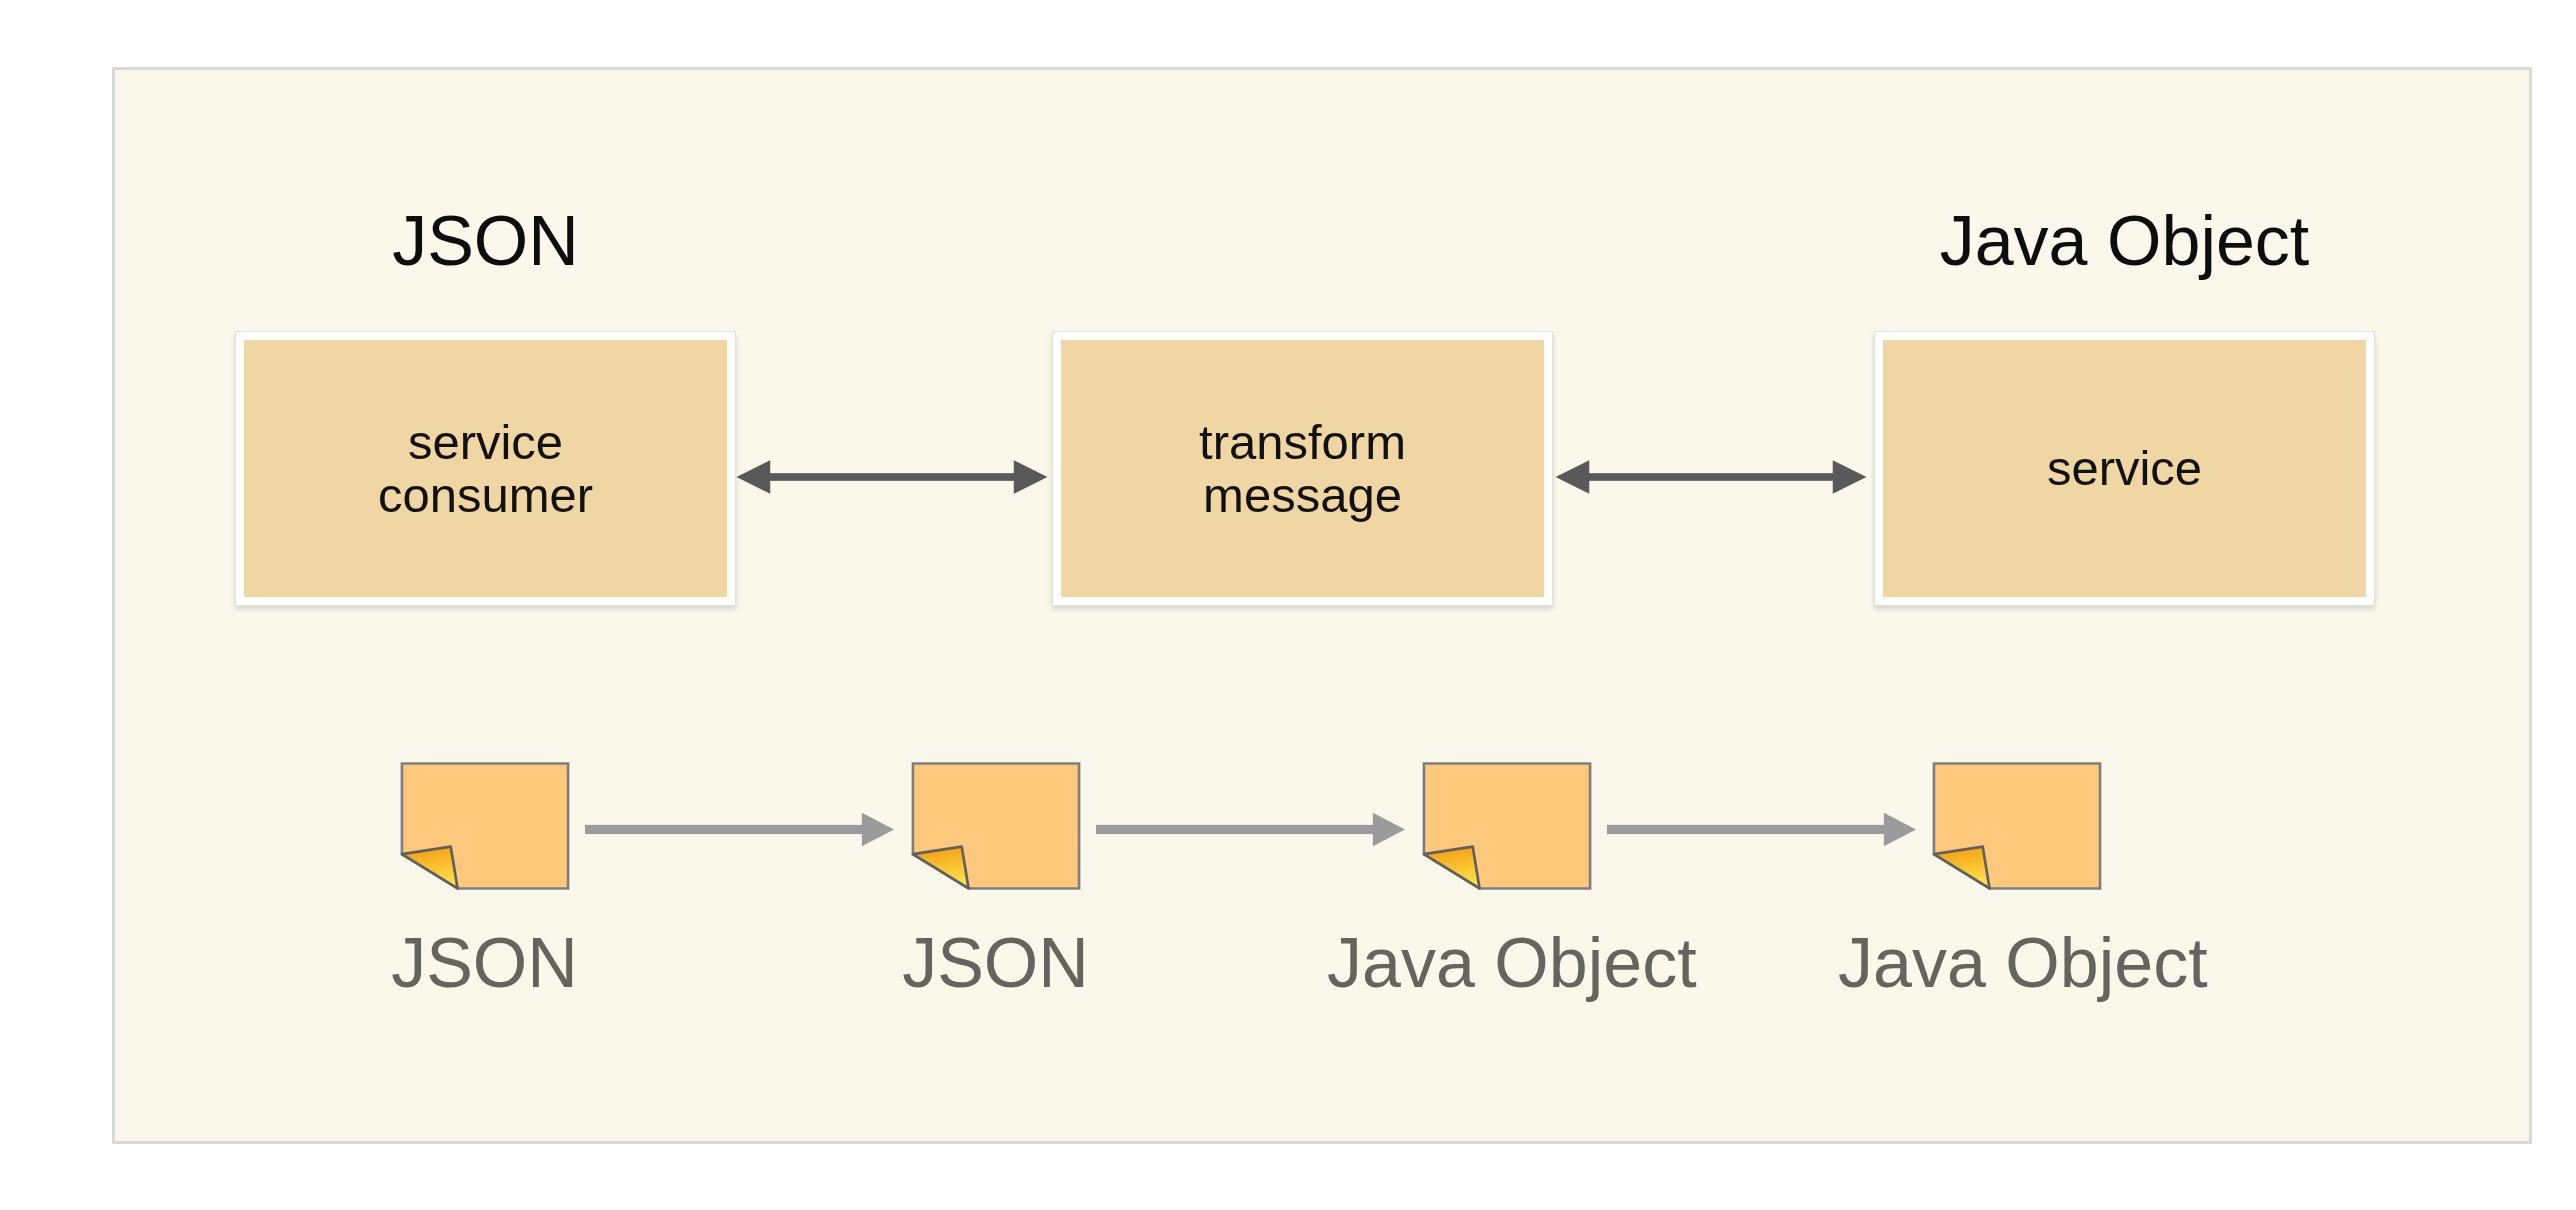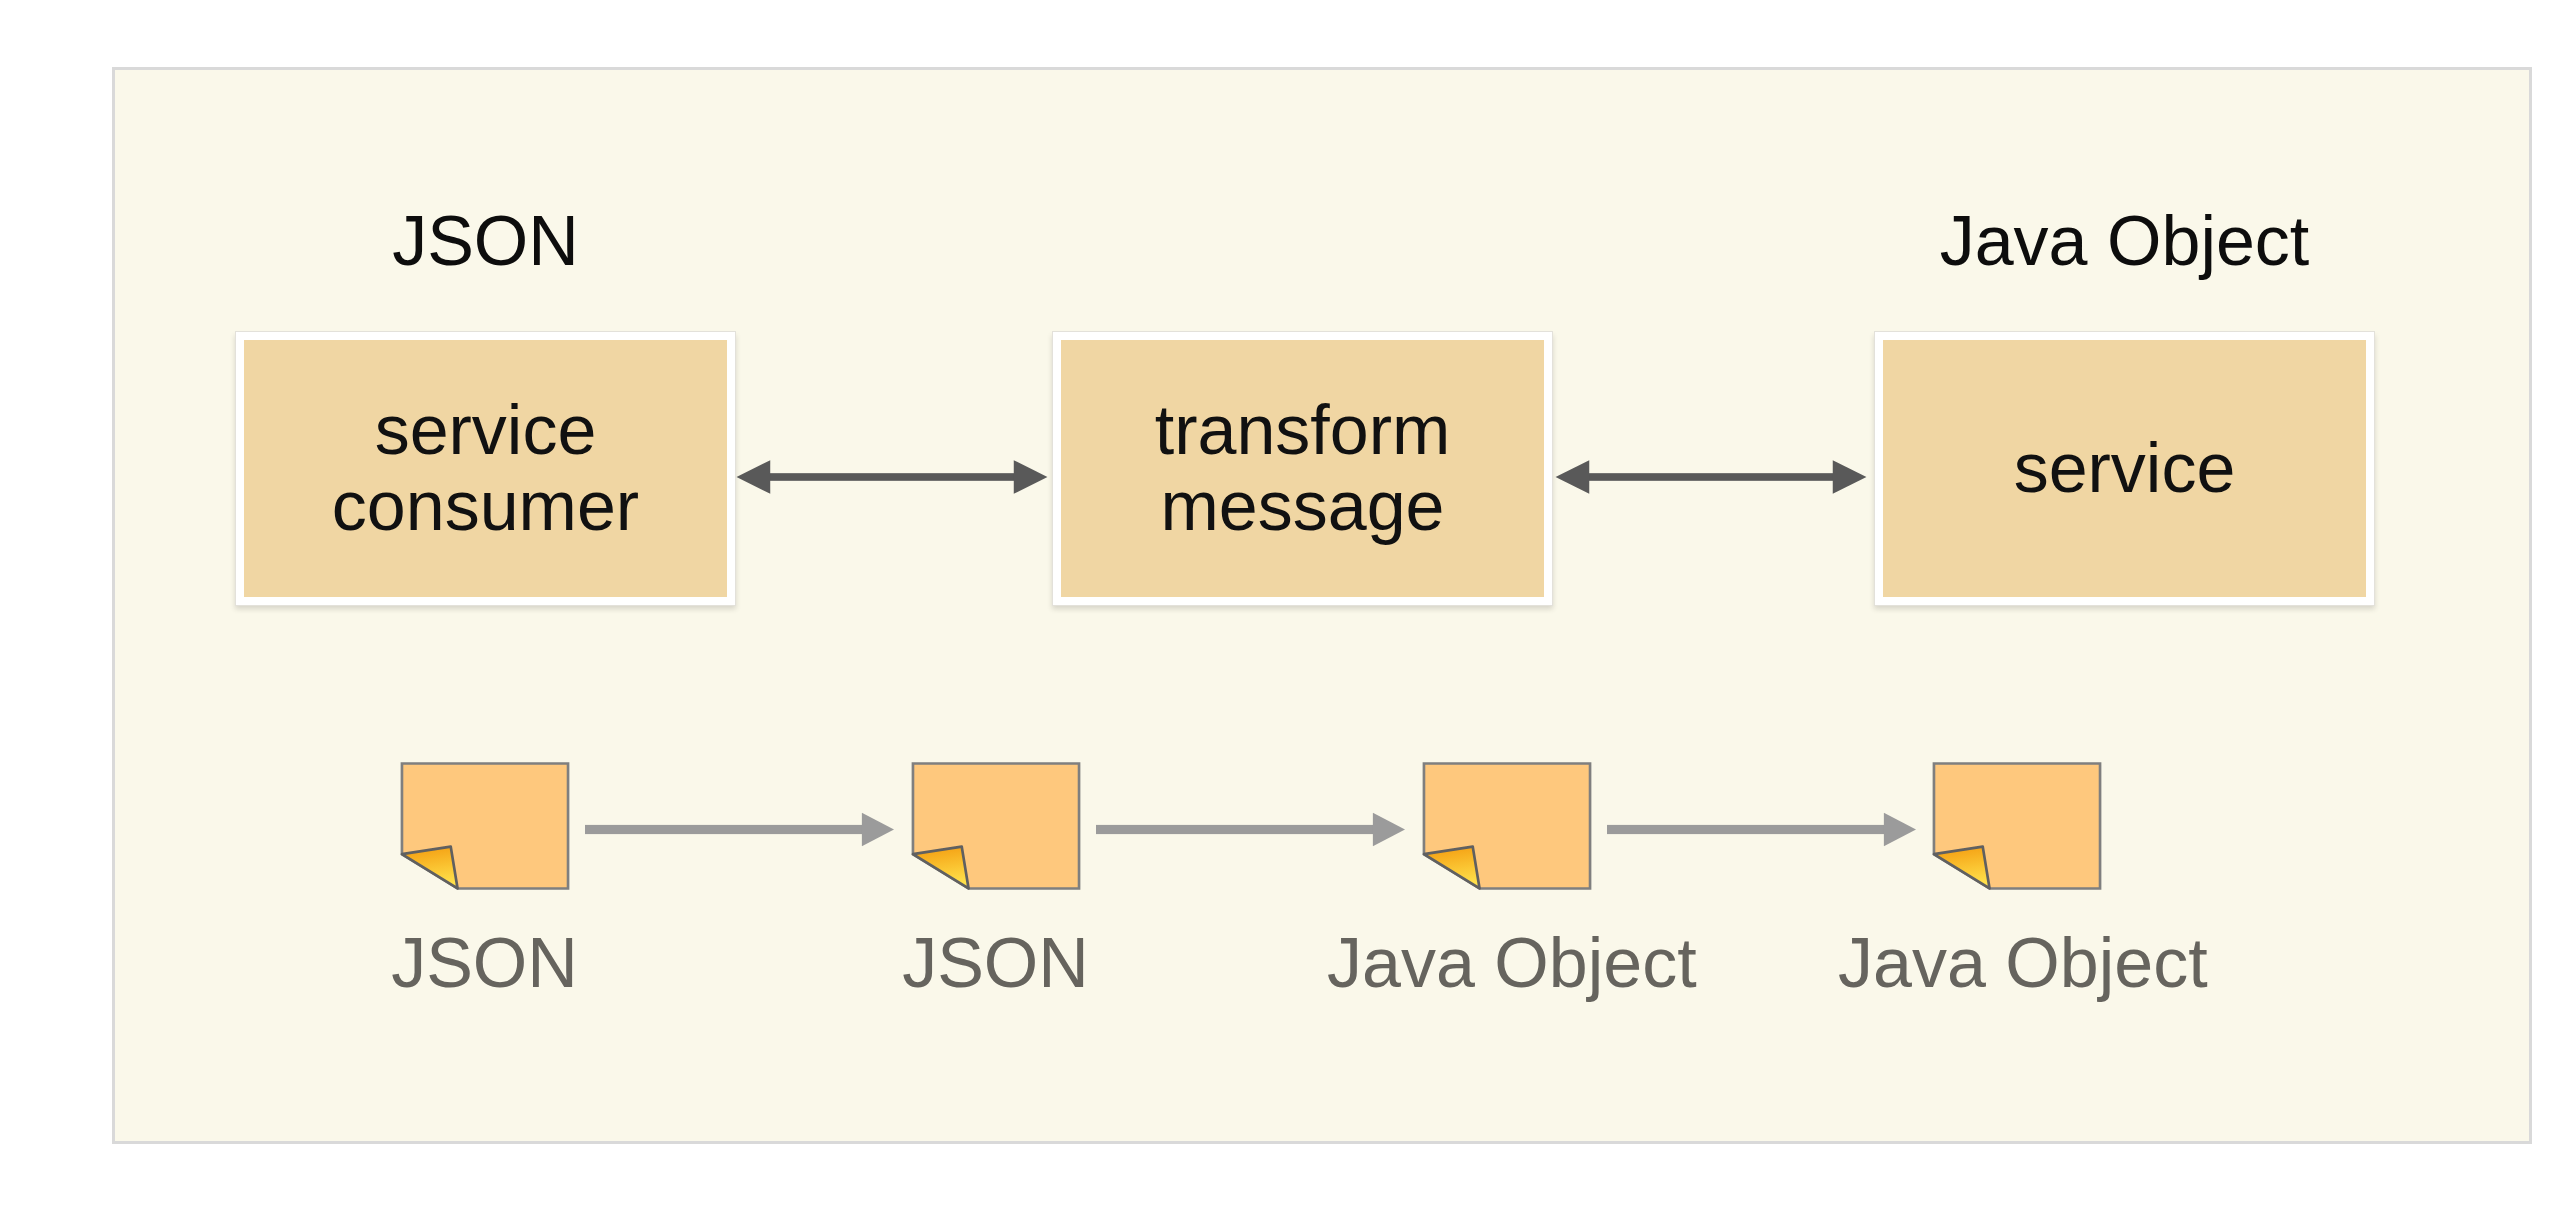--- a/index.html
+++ b/index.html
@@ -42,21 +42,21 @@
     border-radius:50%;
     box-shadow:0 12.2px 10px rgba(95,90,75,0.55);
     z-index:-1;
   }
   .photo-inner{
     position:absolute;
     left:8.4px;top:8.4px;right:8.4px;bottom:8.4px;
     background:var(--box-fill,#f0d6a3);
     display:flex;align-items:center;justify-content:center;
     text-align:center;
-    font-size:70px;line-height:1.08;
+    font-size:49px;line-height:1.08;
     color:var(--box-text,#111111);
     white-space:pre-line;
   }
   .box1{left:194px;}
   .box2{left:1011px;}
   .box3{left:1833px;}
   .darrow{position:absolute;top:454px;width:314px;height:46px;}
   .da1{left:694px;}
   .da2{left:1513px;}
   .note{position:absolute;top:762px;width:170px;height:128px;}

